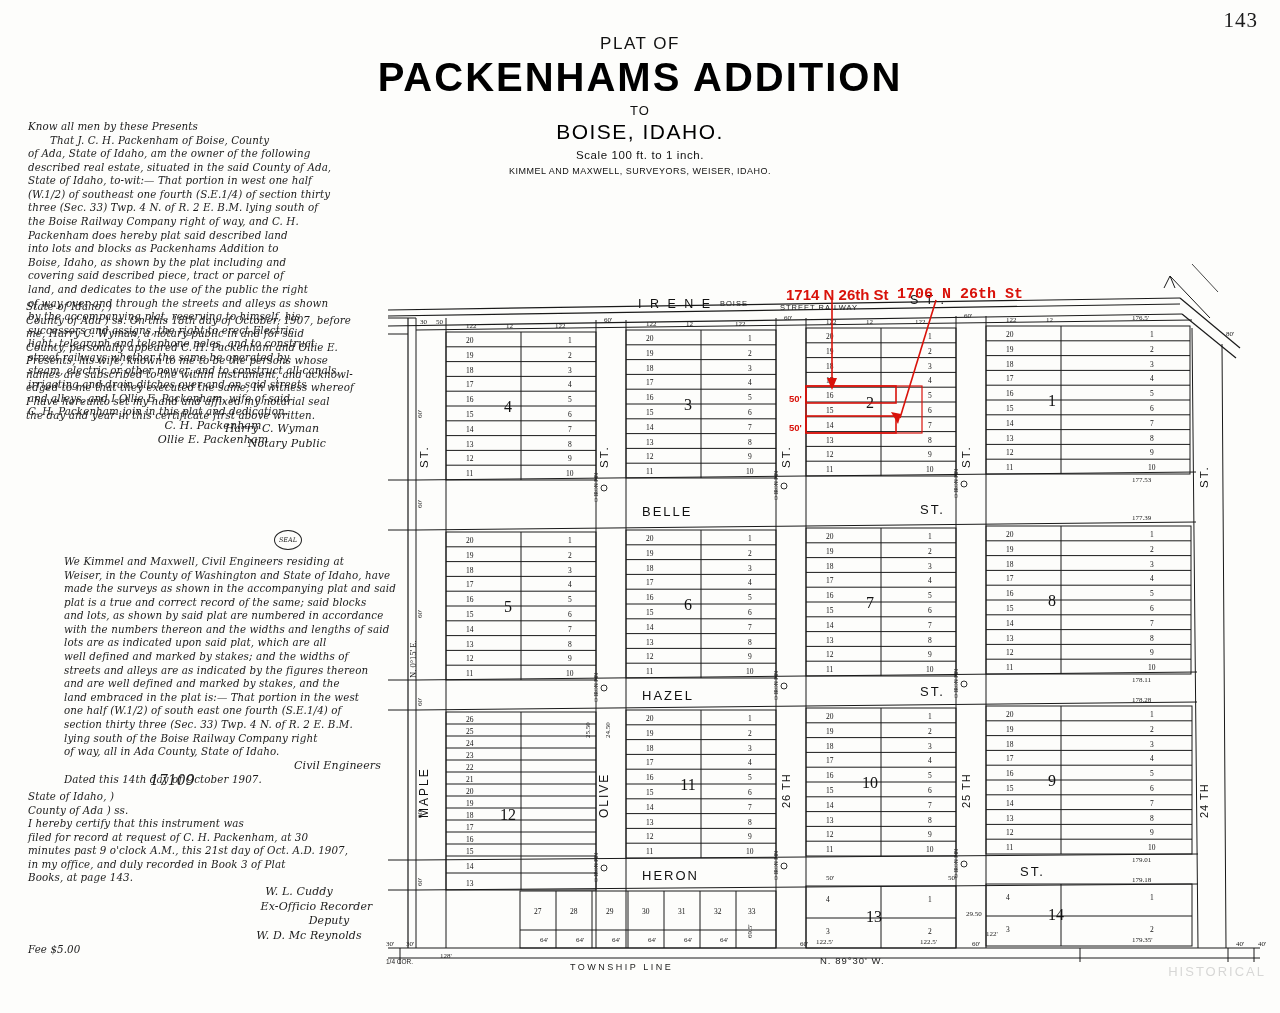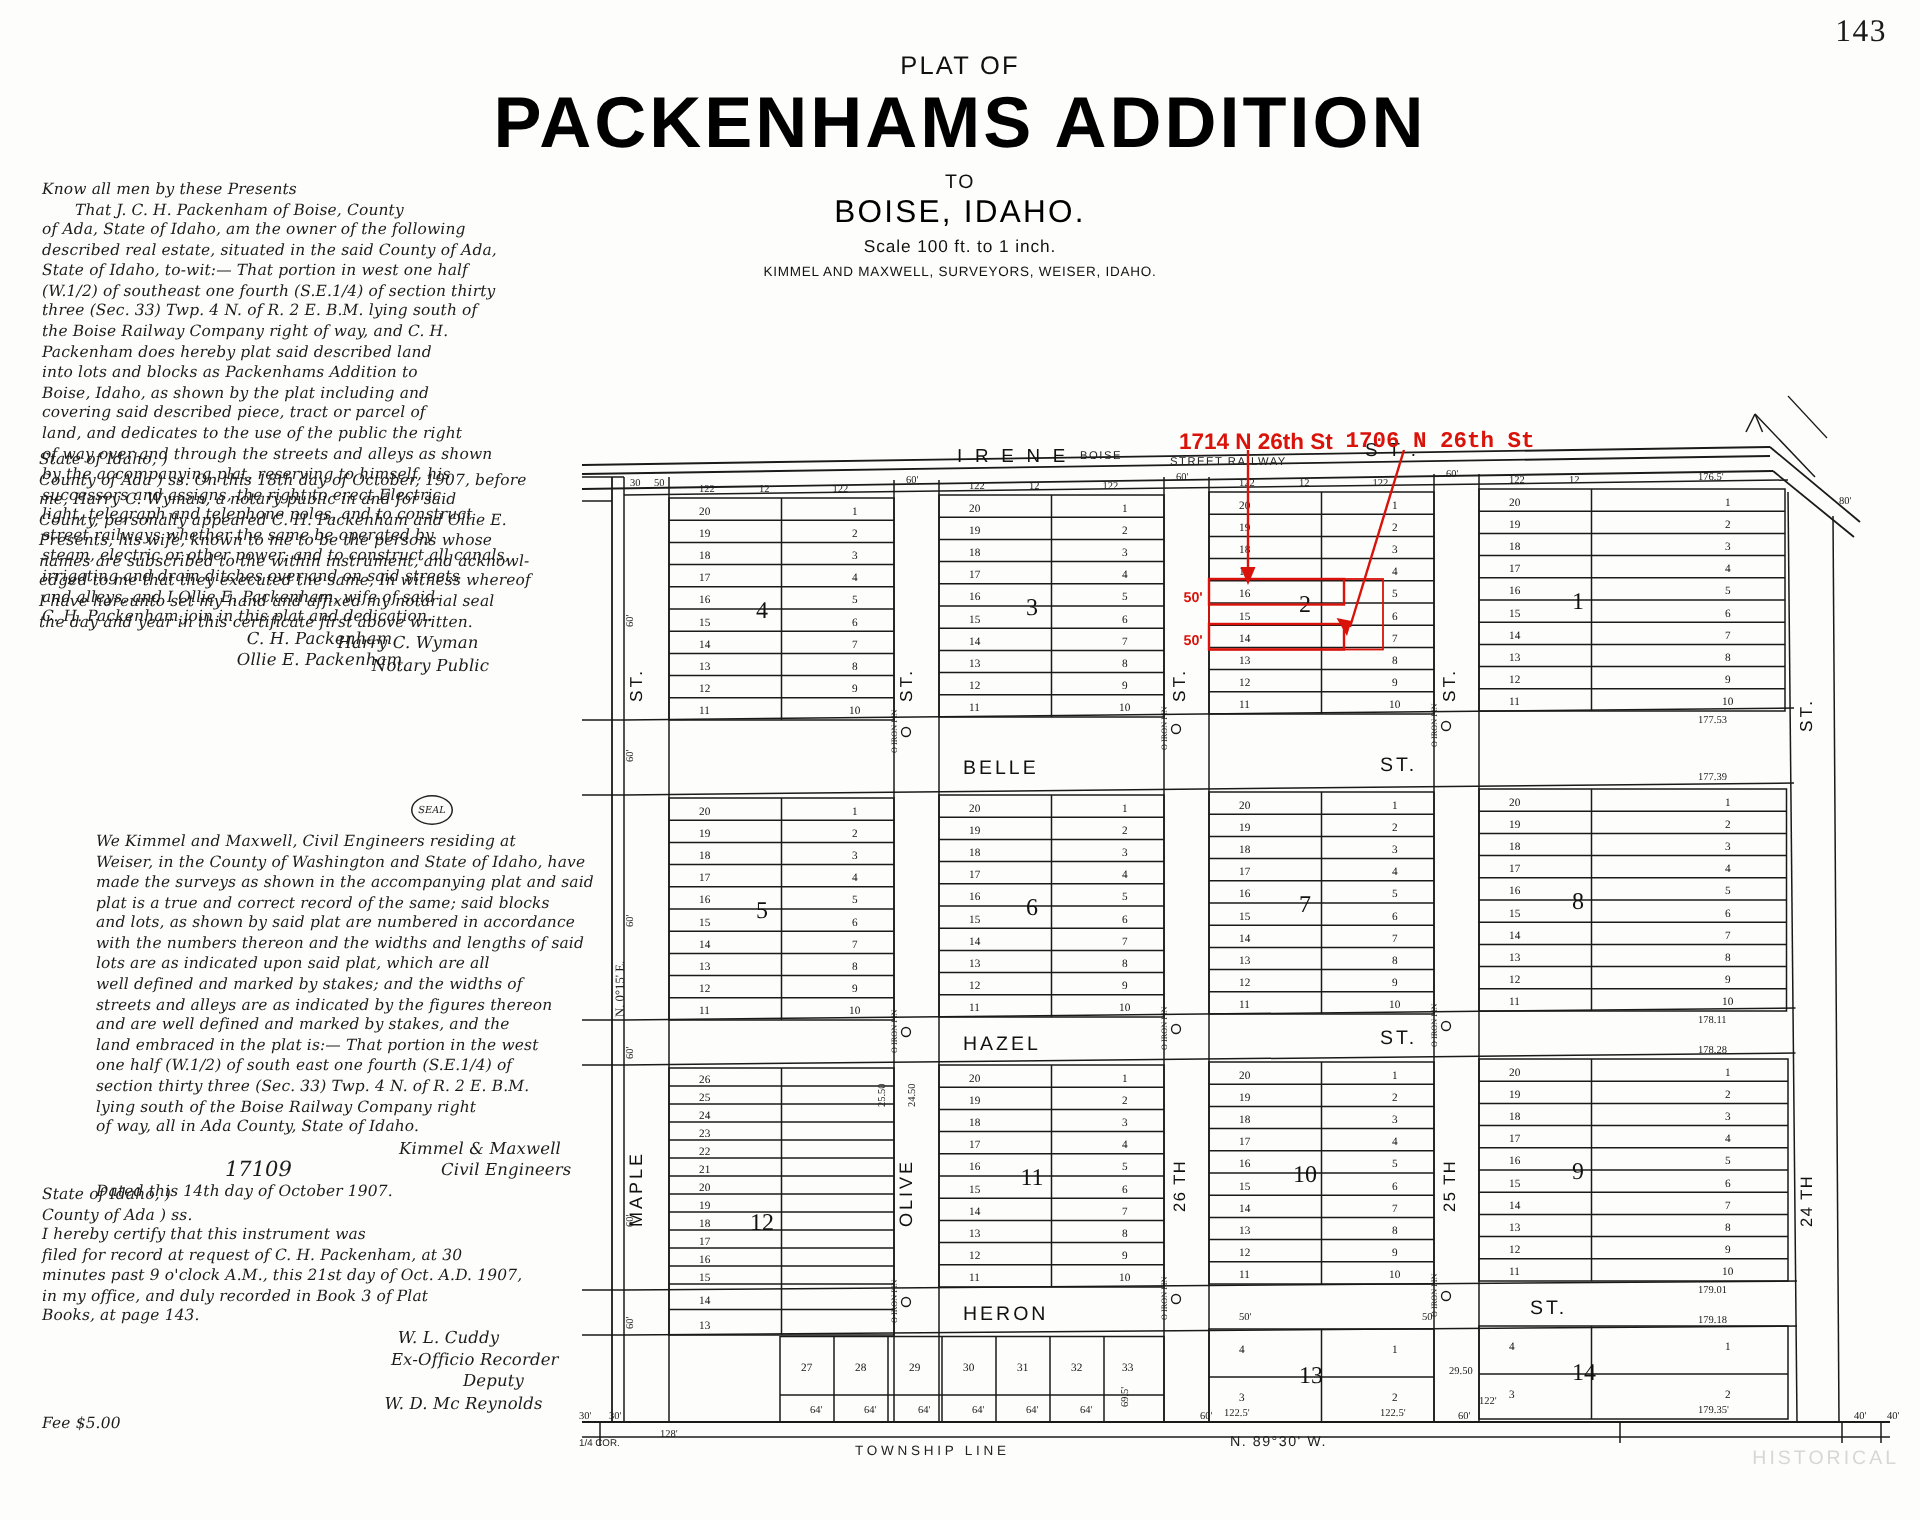--- a/index.html
+++ b/index.html
@@ -22,21 +22,21 @@
   
   .title-block {
     position:absolute; left:0; top:34px; width:1280px; text-align:center;
   }
   .t-plat {
     font-family:"Liberation Sans", sans-serif;
     font-size:17px; letter-spacing:1.5px; color:#111;
   }
   .t-main {
     font-family:"Liberation Sans", sans-serif;
-    font-weight:bold; font-size:48px; letter-spacing:2px; color:#000;
+    font-weight:bold; font-size:40px; letter-spacing:2px; color:#000;
     margin-top:1px;
   }
   .t-to {
     font-family:"Liberation Sans", sans-serif;
     font-size:13px; letter-spacing:1px; margin-top:3px; color:#111;
   }
   .t-city {
     font-family:"Liberation Sans", sans-serif;
     font-size:21px; letter-spacing:1.5px; margin-top:2px; color:#000;
   }
@@ -168,21 +168,20 @@
     <div>with the numbers thereon and the widths and lengths of said</div>
     <div>lots are as indicated upon said plat, which are all</div>
     <div>well defined and marked by stakes; and the widths of</div>
     <div>streets and alleys are as indicated by the figures thereon</div>
     <div>and are well defined and marked by stakes, and the</div>
     <div>land embraced in the plat is:— That portion in the west</div>
     <div>one half (W.1/2) of south east one fourth (S.E.1/4) of</div>
     <div>section thirty three (Sec. 33) Twp. 4 N. of R. 2 E. B.M.</div>
     <div>lying south of the Boise Railway Company right</div>
     <div>of way, all in Ada County, State of Idaho.</div>
-    <div class="sig" style="padding-left:140px">Kimmel &amp; Maxwell</div>
     <div class="sig" style="padding-left:175px">Civil Engineers</div>
     <div>Dated this 14th day of October 1907.</div>
   </div>
 
   <div class="filenum">17109</div>
 
   <div class="hand hw4">
     <div>State of Idaho,  )</div>
     <div>County of Ada    )  ss.</div>
     <div>I hereby certify that this instrument was</div>

